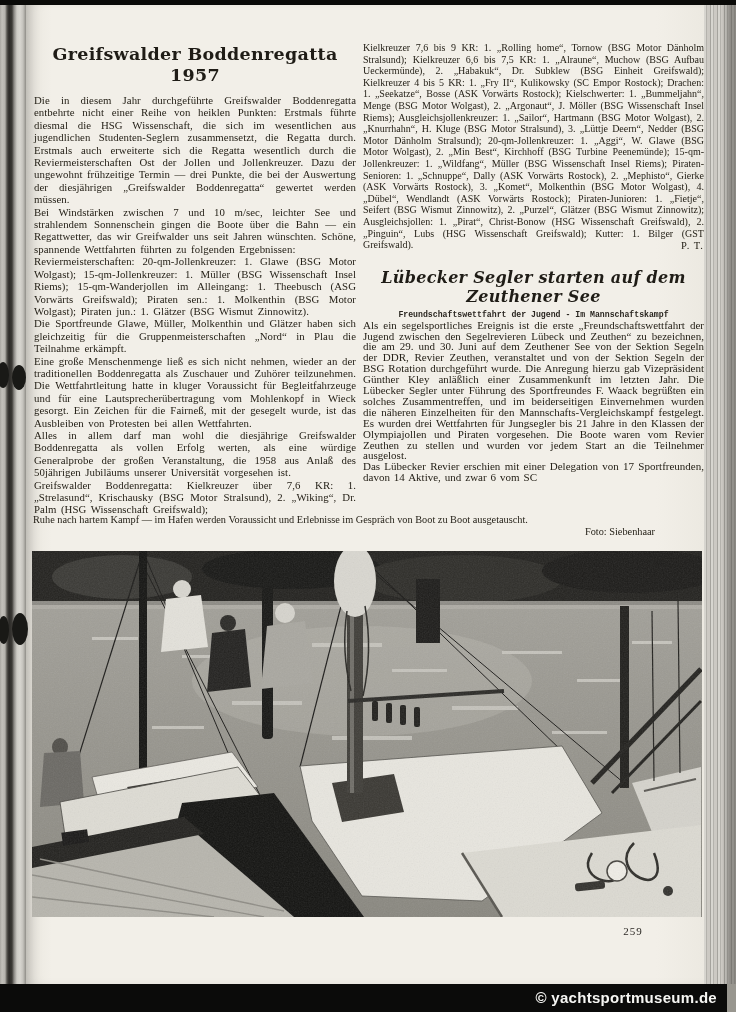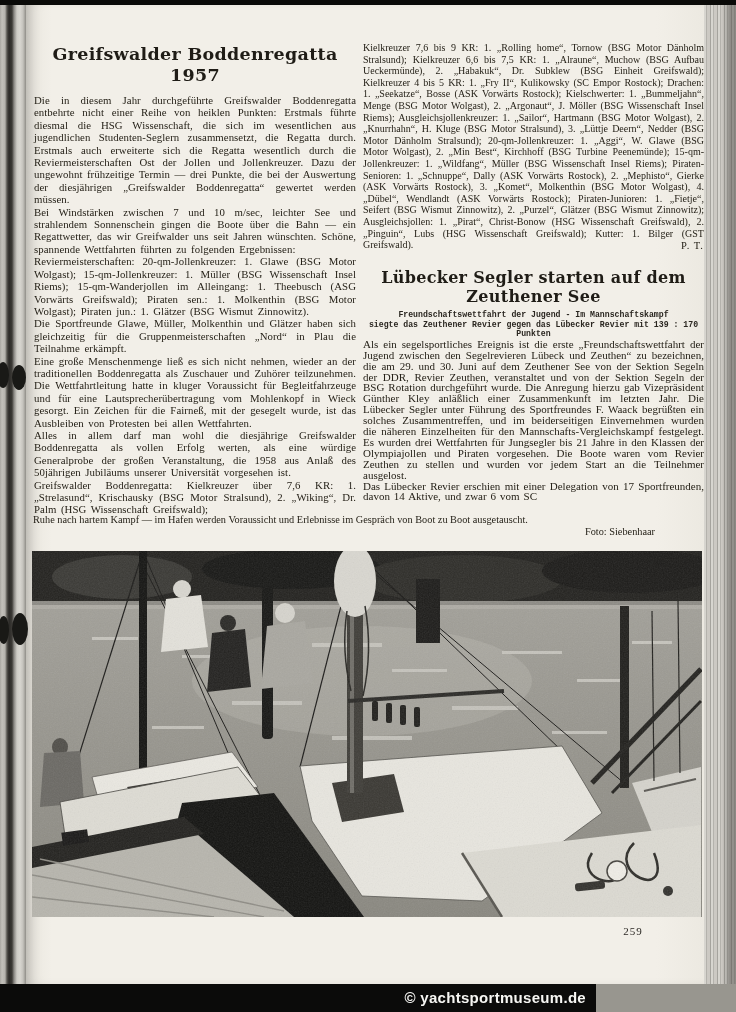--- a/index.html
+++ b/index.html
@@ -12,38 +12,38 @@
   .hole.h1b{left:12px;top:365px;width:14px;height:25px;}
   .hole.h2a{left:-2px;top:616px;width:11px;height:28px;}
   .hole.h2b{left:12px;top:613px;width:16px;height:32px;}
   .page{position:absolute;left:26px;top:4px;width:678px;height:980px;z-index:2;
     background:linear-gradient(90deg,#e9e6de 0,#f2efe8 26px,#f2efe8 630px,#ece9e1 100%);
     box-shadow:inset 10px 0 14px -8px rgba(0,0,0,.28);}
   .right-edge{position:absolute;left:704px;top:0;width:32px;height:984px;z-index:4;
     background:
       linear-gradient(90deg,rgba(0,0,0,0) 0,rgba(0,0,0,0) 18px,rgba(70,68,64,.45) 26px,rgba(105,103,98,.65) 32px),
       repeating-linear-gradient(90deg,#d7d5cf 0 2px,#b4b2ac 2px 3px,#ccc9c3 3px 6px,#a5a39d 6px 7px);}
-  .footer-bar{position:absolute;left:0;top:984px;width:596px;height:28px;background:#0b0b0a;z-index:7;
+  .footer-bar{position:absolute;left:0;top:984px;width:727px;height:28px;background:#0b0b0a;z-index:7;
     color:#f6f6f3;font-family:"Liberation Sans",sans-serif;font-weight:bold;font-size:15px;line-height:28px;
     text-align:right;box-sizing:border-box;padding-right:10px;letter-spacing:.3px;}
 
   
   .col-left{position:absolute;left:8px;top:40px;width:322px;}
   .headline{text-align:center;font-family:"DejaVu Serif",serif;font-weight:bold;
     font-size:17.5px;line-height:21px;letter-spacing:.3px;color:#1f1c16;}
   .body-copy{margin-top:8px;font-size:10.8px;line-height:12.4px;text-align:justify;word-spacing:1.8px;letter-spacing:.05px;}
   .body-copy .p{margin:0;}
   .bld{font-weight:normal;}
 
   .col-right{position:absolute;left:337px;top:38px;width:341px;}
   .results{font-size:10px;line-height:11.6px;text-align:justify;word-spacing:1.2px;}
   .byline{text-align:right;font-size:10.5px;margin-top:-11px;letter-spacing:1px;}
 
   .article2{position:absolute;left:337px;top:264px;width:341px;}
-  .a2-title{text-align:center;font-family:"DejaVu Serif",serif;font-weight:bold;
+  .a2-title{text-align:center;font-family:"DejaVu Serif",serif;font-style:italic;font-weight:bold;
     font-size:16px;line-height:19px;letter-spacing:.3px;color:#1f1c16;}
   .a2-sub{margin-top:4px;text-align:center;font-family:Liberation Mono, monospace;font-weight:bold;
     font-size:8.2px;line-height:9.6px;color:#2a2620;}
   .a2-body{margin-top:0;font-size:11px;line-height:10.9px;text-align:justify;word-spacing:1.2px;}
   .a2-body .p{margin:0;}
 
   .caption{position:absolute;left:7px;top:510px;width:668px;font-size:10.3px;line-height:11.6px;}
   .caption .credit{text-align:right;padding-right:46px;}
 
   .photo{position:absolute;left:6px;top:547px;width:670px;height:366px;background:#8e8c86;}
@@ -83,21 +83,20 @@
 
   <div class="col-right">
     <div class="results"><span class="bld">Kielkreuzer 7,6 bis 9 KR:</span><span> 1. „Rolling home“, Tornow (BSG Motor Dänholm Stralsund); </span><span class="bld">Kielkreuzer 6,6 bis 7,5 KR:</span><span> 1. „Alraune“, Muchow (BSG Aufbau Ueckermünde), 2. „Habakuk“, Dr. Subklew (BSG Einheit Greifswald); </span><span class="bld">Kielkreuzer 4 bis 5 KR:</span><span> 1. „Fry II“, Kulikowsky (SC Empor Rostock); </span><span class="bld">Drachen:</span><span> 1. „Seekatze“, Bosse (ASK Vorwärts Rostock); </span><span class="bld">Kielschwerter:</span><span> 1. „Bummeljahn“, Menge (BSG Motor Wolgast), 2. „Argonaut“, J. Möller (BSG Wissenschaft Insel Riems); </span><span class="bld">Ausgleichsjollenkreuzer:</span><span> 1. „Sailor“, Hartmann (BSG Motor Wolgast), 2. „Knurrhahn“, H. Kluge (BSG Motor Stralsund), 3. „Lüttje Deern“, Nedder (BSG Motor Dänholm Stralsund); </span><span class="bld">20-qm-Jollenkreuzer:</span><span> 1. „Aggi“, W. Glawe (BSG Motor Wolgast), 2. „Min Best“, Kirchhoff (BSG Turbine Peenemünde); </span><span class="bld">15-qm-Jollenkreuzer:</span><span> 1. „Wildfang“, Müller (BSG Wissenschaft Insel Riems); </span><span class="bld">Piraten-Senioren:</span><span> 1. „Schnuppe“, Dally (ASK Vorwärts Rostock), 2. „Mephisto“, Gierke (ASK Vorwärts Rostock), 3. „Komet“, Molkenthin (BSG Motor Wolgast), 4. „Dübel“, Wendlandt (ASK Vorwärts Rostock); </span><span class="bld">Piraten-Junioren:</span><span> 1. „Fietje“, Seifert (BSG Wismut Zinnowitz), 2. „Purzel“, Glätzer (BSG Wismut Zinnowitz); </span><span class="bld">Ausgleichsjollen:</span><span> 1. „Pirat“, Christ-Bonow (HSG Wissenschaft Greifswald), 2. „Pinguin“, Lubs (HSG Wissenschaft Greifswald); </span><span class="bld">Kutter:</span><span> 1. Bilger (GST Greifswald).</span></div>
     <div class="byline">P. T.</div>
   </div>
 
   <div class="article2">
     <div class="a2-title">Lübecker Segler starten auf dem Zeuthener See</div>
     <div class="a2-sub">
       <div>Freundschaftswettfahrt der Jugend - Im Mannschaftskampf</div>
-      <div>siegte das Zeuthener Revier gegen das Lübecker Revier mit 139 : 170 Punkten</div>
     </div>
     <div class="a2-body">
       <div class="p">Als ein segelsportliches Ereignis ist die erste „Freundschaftswettfahrt der Jugend zwischen den Segelrevieren Lübeck und Zeuthen“ zu bezeichnen, die am 29. und 30. Juni auf dem Zeuthener See von der Sektion Segeln der DDR, Revier Zeuthen, veranstaltet und von der Sektion Segeln der BSG Rotation durchgeführt wurde. Die Anregung hierzu gab Vizepräsident Günther Kley anläßlich einer Zusammenkunft im letzten Jahr. Die Lübecker Segler unter Führung des Sportfreundes F. Waack begrüßten ein solches Zusammentreffen, und im beiderseitigen Einvernehmen wurden die näheren Einzelheiten für den Mannschafts-Vergleichskampf festgelegt. Es wurden drei Wettfahrten für Jungsegler bis 21 Jahre in den Klassen der Olympiajollen und Piraten vorgesehen. Die Boote waren vom Revier Zeuthen zu stellen und wurden vor jedem Start an die Teilnehmer ausgelost.</div>
       <div class="p">Das Lübecker Revier erschien mit einer Delegation von 17 Sportfreunden, davon 14 Aktive, und zwar 6 vom SC</div>
     </div>
   </div>
 
   <div class="caption">
     <div>Ruhe nach hartem Kampf — im Hafen werden Voraussicht und Erlebnisse im Gespräch von Boot zu Boot ausgetauscht.</div>
     <div class="credit">Foto: Siebenhaar</div>

